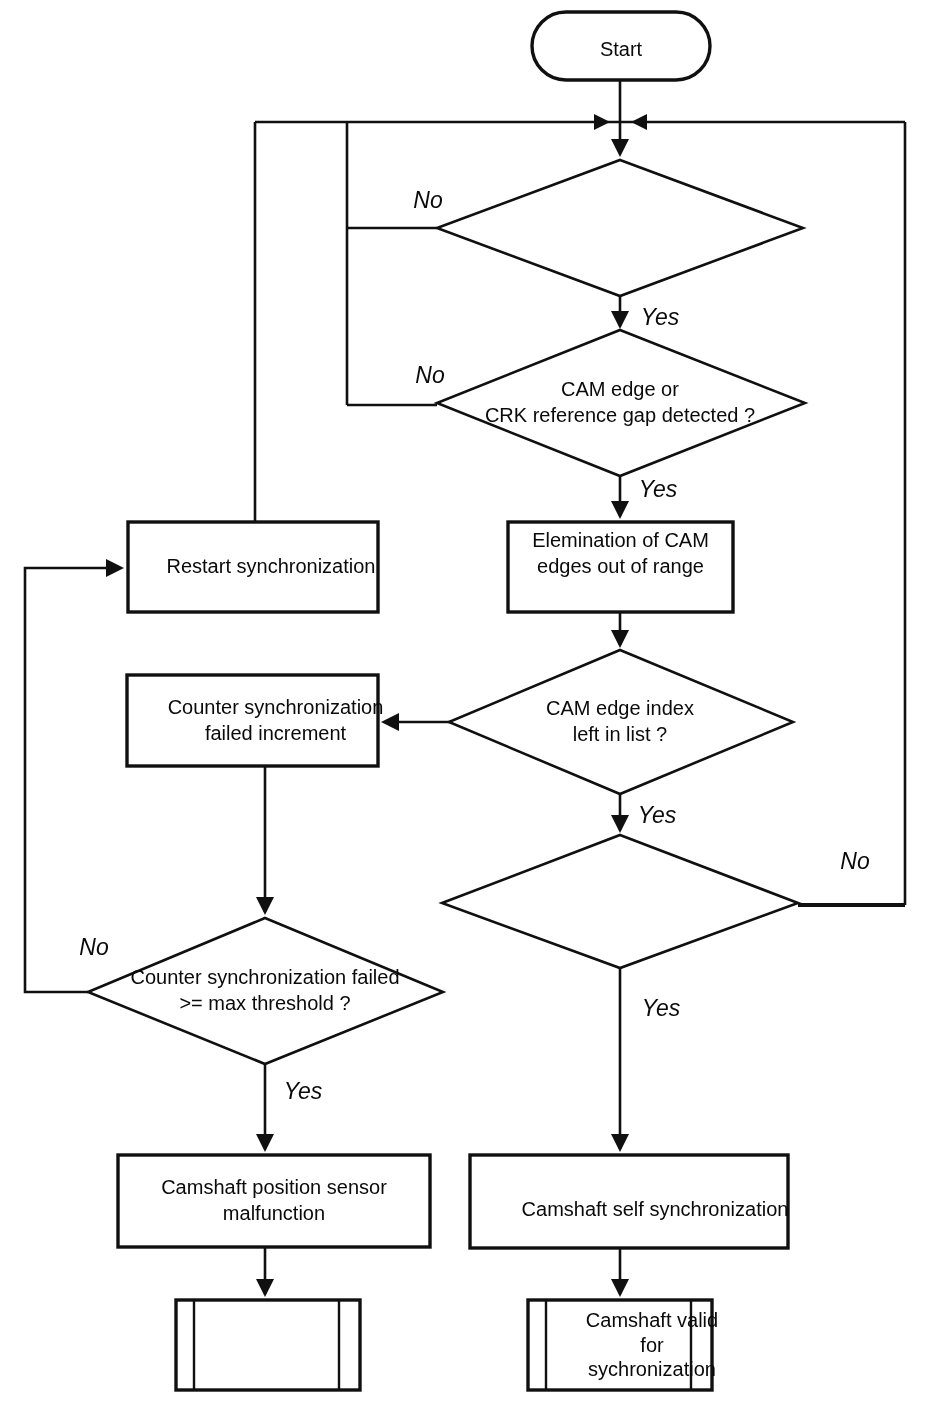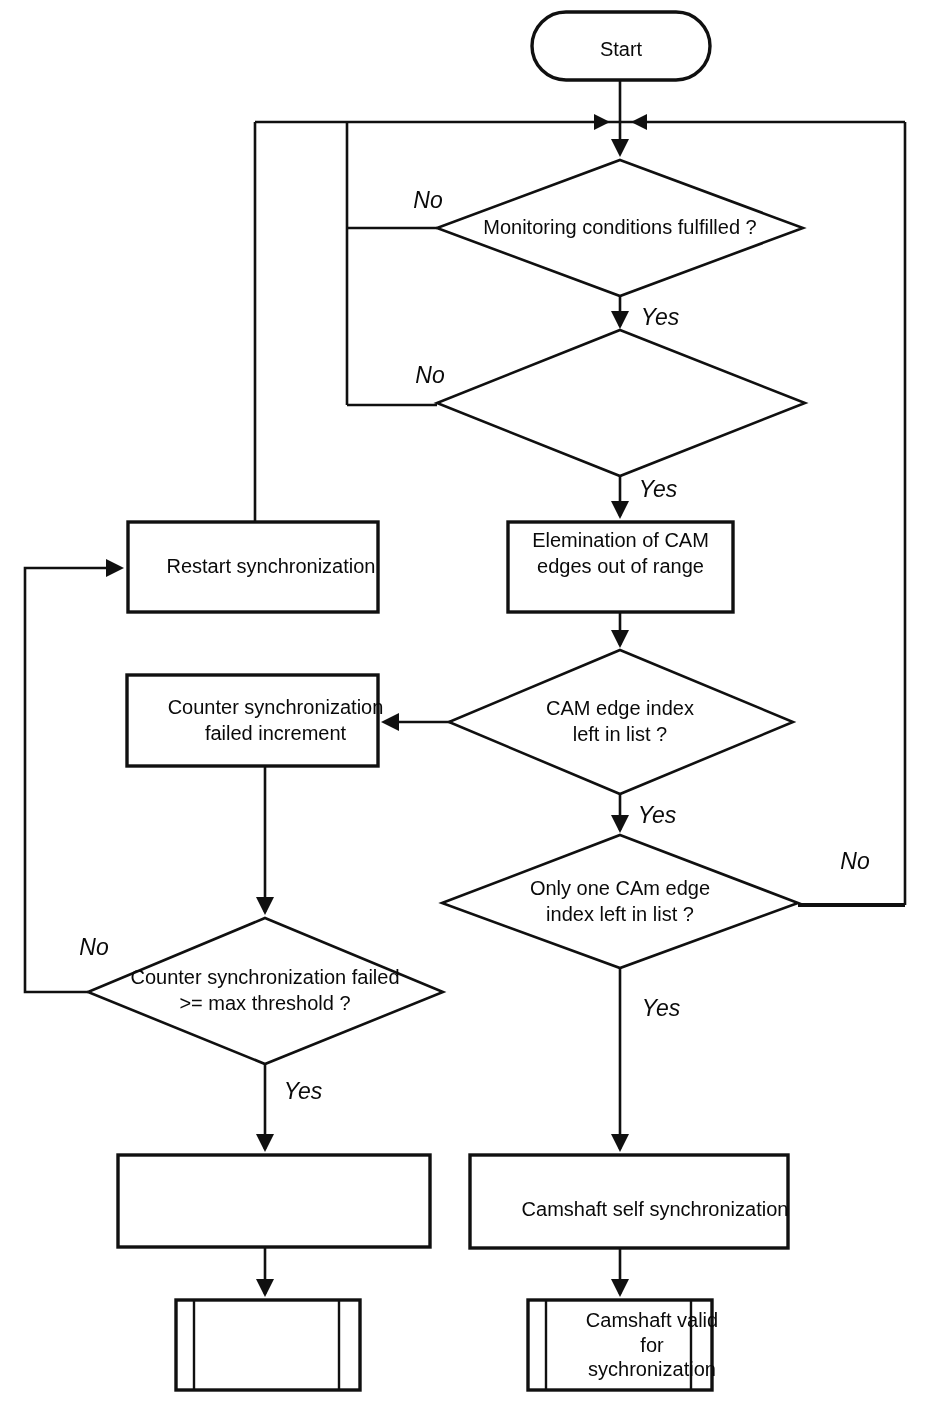--- a/index.html
+++ b/index.html
@@ -77,32 +77,33 @@
       <polygon points="620,1152 611,1134 629,1134"></polygon>
       <polygon points="620,1297 611,1279 629,1279"></polygon>
       <polygon points="265,915 256,897 274,897"></polygon>
       <polygon points="265,1152 256,1134 274,1134"></polygon>
       <polygon points="265,1297 256,1279 274,1279"></polygon>
       <polygon points="124,568 106,559 106,577"></polygon>
     </g>
   </svg>
 
   <div class="label" style="left:532px;top:12px;width:178px;height:76px;">Start</div>
-  <div class="label" style="left:445px;top:160px;width:350px;height:136px;">Monitoring conditions fulfilled ?</div>
+  <div class="label" style="left:445px;top:330px;width:350px;height:146px;">CAM edge or
+CRK reference gap detected ?</div>
   <div class="label" style="left:508px;top:522px;width:225px;height:64px;">Elemination of CAM
 edges out of range</div>
   <div class="label" style="left:128px;top:522px;width:286px;height:90px;">Restart synchronization</div>
   <div class="label" style="left:127px;top:675px;width:297px;height:91px;">Counter synchronization
 failed increment</div>
   <div class="label" style="left:450px;top:650px;width:340px;height:144px;">CAM edge index
 left in list ?</div>
-  <div class="label" style="left:442px;top:835px;width:356px;height:133px;">Only one CAm edge
-index left in list ?</div>
   <div class="label" style="left:88px;top:918px;width:354px;height:146px;">Counter synchronization failed
 &gt;= max threshold ?</div>
+  <div class="label" style="left:118px;top:1155px;width:312px;height:92px;">Camshaft position sensor
+malfunction</div>
   <div class="label" style="left:496px;top:1155px;width:318px;height:109px;">Camshaft self synchronization</div>
   <div class="label" style="left:528px;top:1300px;width:184px;height:90px;line-height:1.22;margin-left:32px;">Camshaft valid
 for
 sychronization</div>
 
   <div class="edge-label" style="left:398px;top:185px;width:60px;height:30px;">No</div>
   <div class="edge-label" style="left:630px;top:302px;width:60px;height:30px;">Yes</div>
   <div class="edge-label" style="left:400px;top:360px;width:60px;height:30px;">No</div>
   <div class="edge-label" style="left:628px;top:474px;width:60px;height:30px;">Yes</div>
   <div class="edge-label" style="left:627px;top:800px;width:60px;height:30px;">Yes</div>

